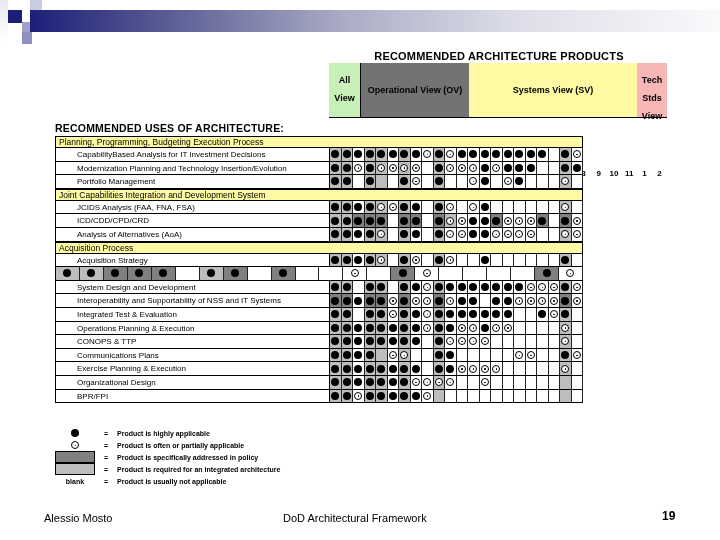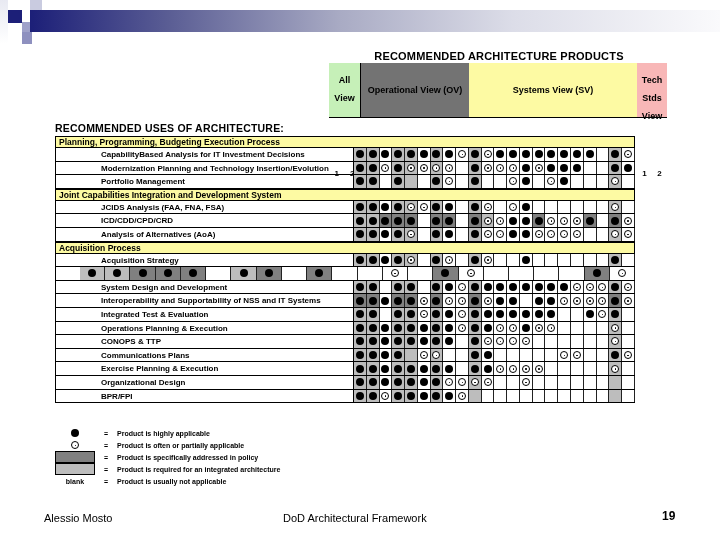--- a/index.html
+++ b/index.html
@@ -20,23 +20,23 @@
   .grp-sv { left: 469px; width: 168px; background: #fdfaa3; }
   .grp-tv { left: 637px; width: 30px; background: #f8b7b7; }
   .grp-lbl { position: absolute; top: 6px; left: 0; right: 0; text-align: center; line-height: 18px; }
   .grp-av .grp-lbl, .grp-tv .grp-lbl { top: 8px; }
   .grp-ov .grp-lbl, .grp-sv .grp-lbl { top: 18px; }
   .colnums { position: absolute; top: 106px; left: 0; right: 0; display: flex; font-size: 8px; font-weight: bold; }
   .colnums span { flex: 1; text-align: center; }
 
   .uses-title { position: absolute; left: 55px; top: 122px; font-size: 10.5px; font-weight: bold; letter-spacing: 0.2px; }
 
-  .table { position: absolute; left: 55px; top: 136px; width: 580px; font-weight: bold; }
+  .table { position: absolute; left: 55px; top: 136px; width: 528px; }
   .hdr-row { height: 12px; background: #fdfaa3; border: 1px solid #000; font-size: 8.5px; padding-left: 3px; line-height: 11px; }
-  .row { height: 13.6px; display: flex; border-left: 1px solid #000; border-bottom: 1px solid #000; padding-left: 24px; }
+  .row { height: 13.6px; display: flex; border-left: 1px solid #000; border-bottom: 1px solid #000; }
   .row-label { width: 274px; font-size: 8px; padding-left: 21px; line-height: 13px; white-space: nowrap; overflow: hidden; border-right: 1px solid #000; }
   .cells { display: flex; flex: 1; }
   .cell { flex: 1; display: flex; align-items: center; justify-content: center; border-right: 1px solid #222; }
   .cell.L { background: #bdbdbd; }
   .cell.D { background: #808080; }
   .cell.W { background: #fff; }
   .dot { width: 8px; height: 8px; border-radius: 50%; background: #000; }
   .ring { width: 8px; height: 8px; border-radius: 50%; border: 1px solid #000; background: #fff; position: relative; }
   .ring::after { content: ""; position: absolute; left: 2.5px; top: 2.5px; width: 1.5px; height: 1.5px; background: #000; border-radius: 50%; }
 

